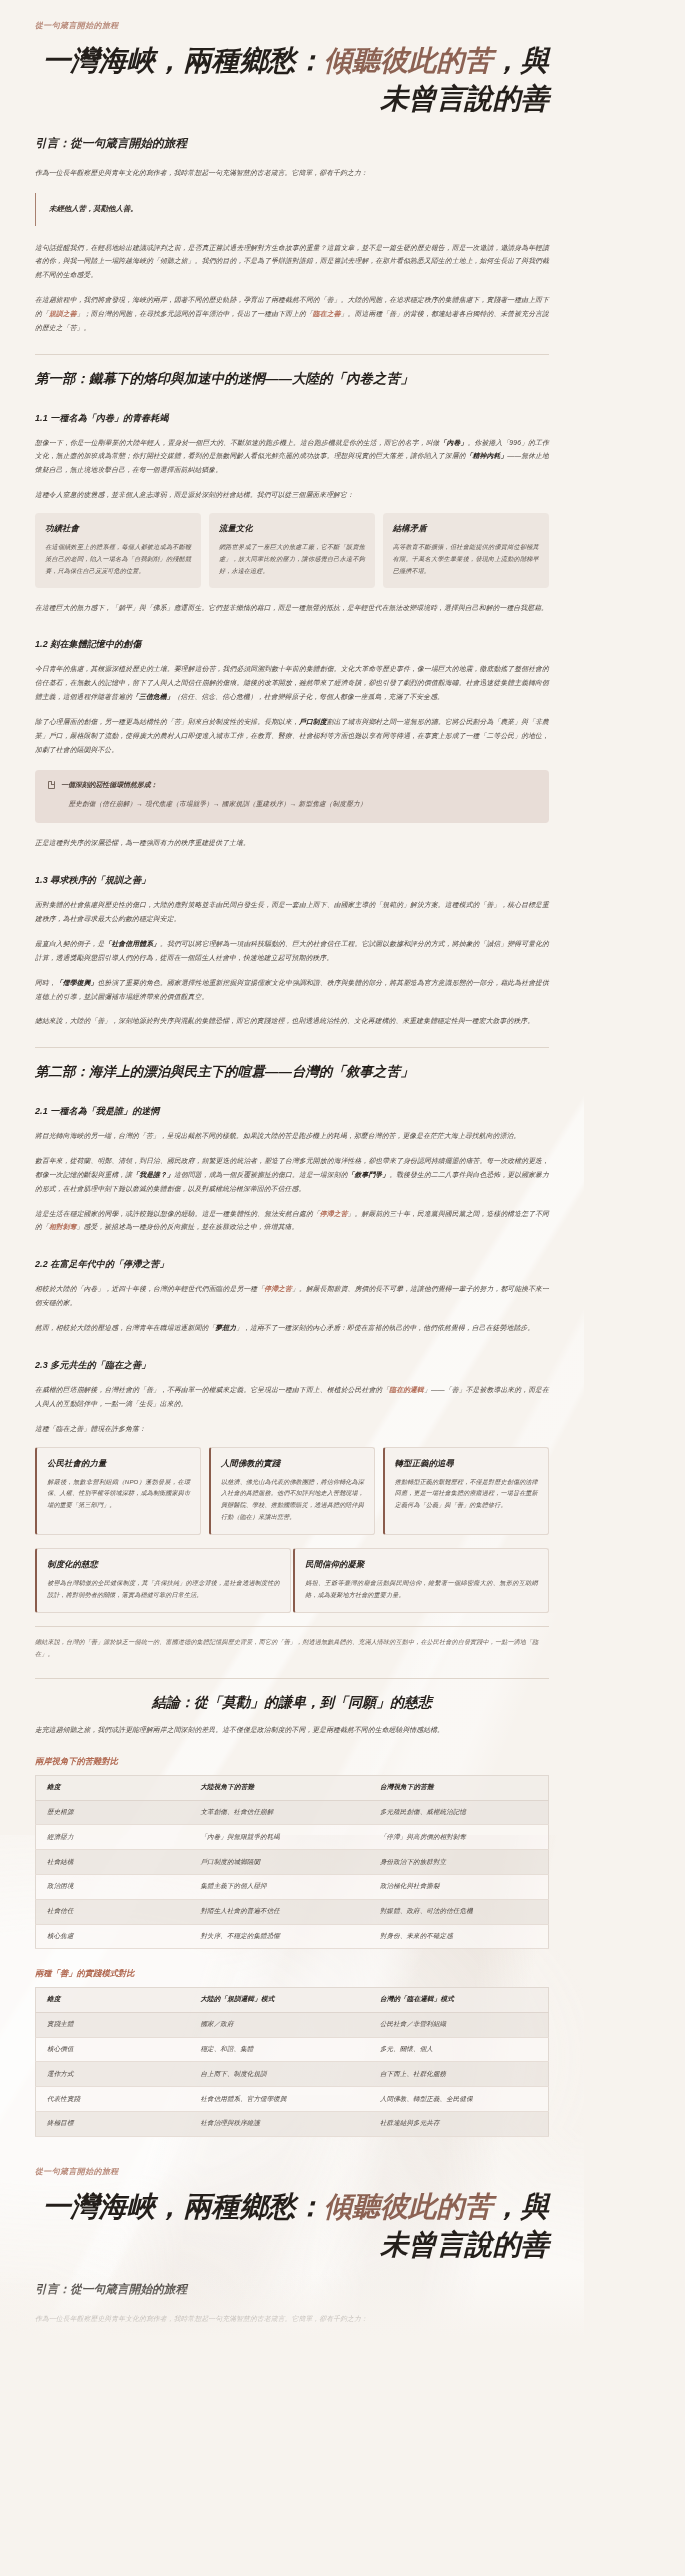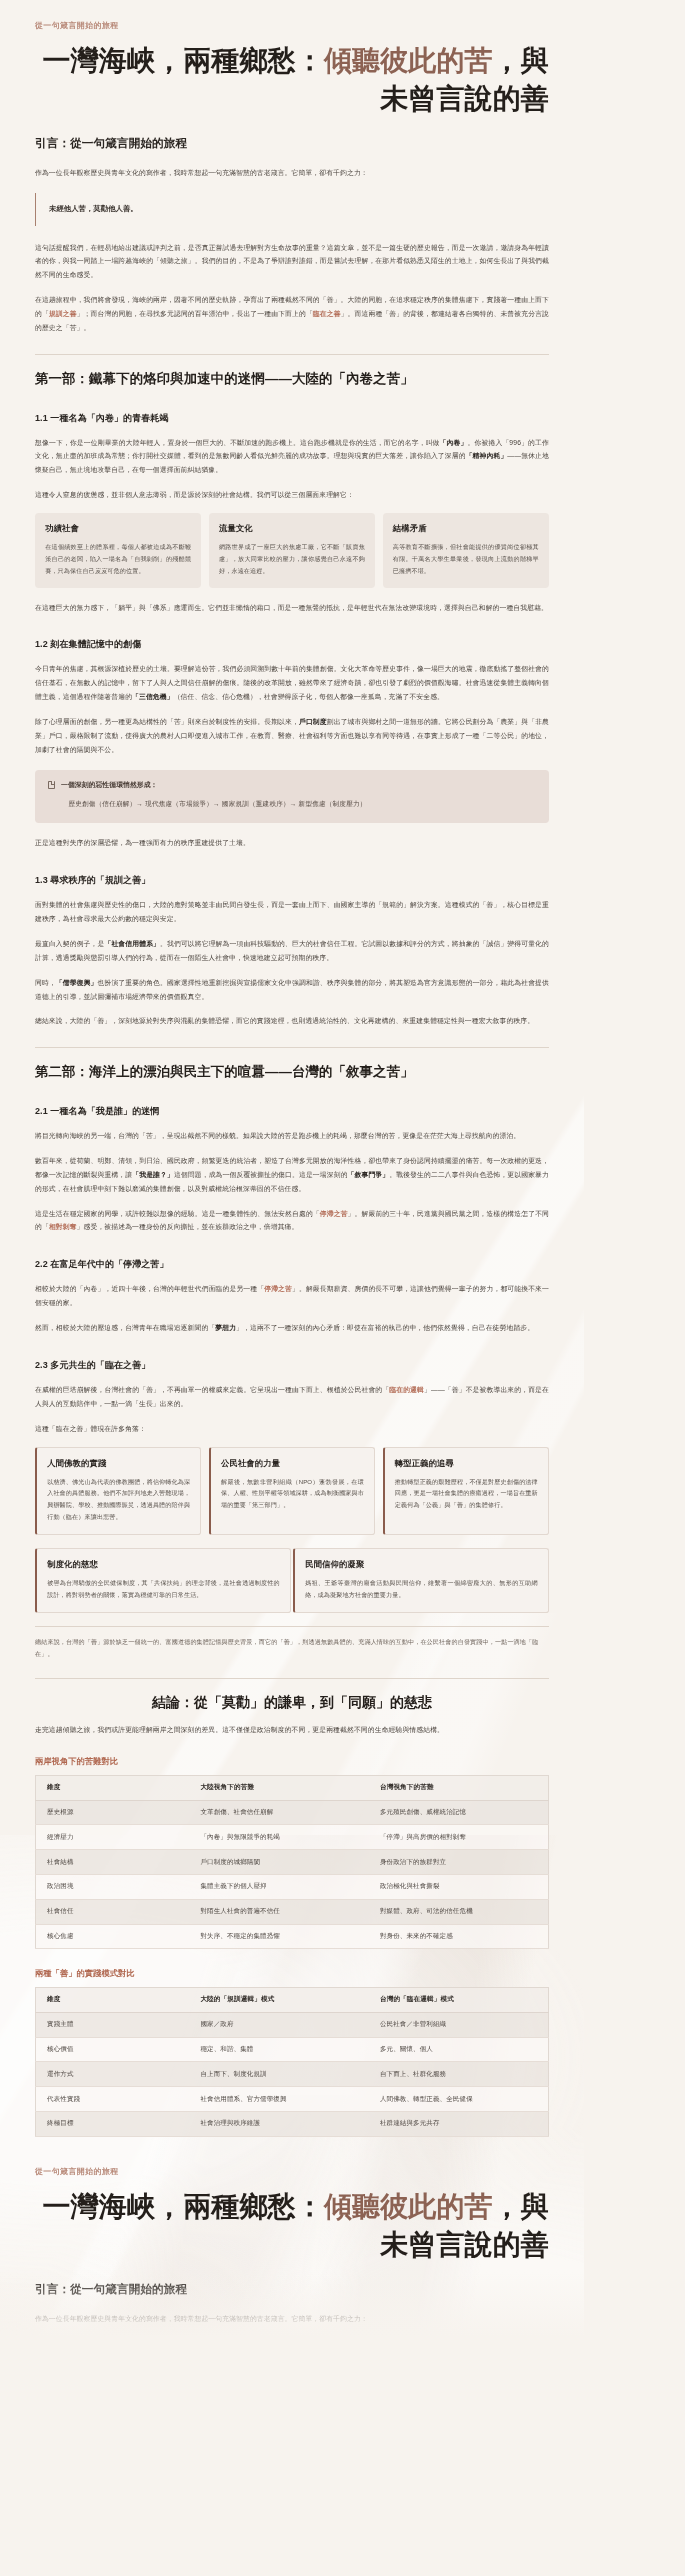--- a/index.html
+++ b/index.html
@@ -14,20 +14,21 @@
   }
   .page{
     position:relative;
     width:584px;
     overflow:hidden;
     padding:0 0 0 0;
     background:
       linear-gradient(122deg, rgba(255,255,255,0) 0 62%, rgba(255,255,255,.55) 62.4% 64.6%, rgba(255,255,255,0) 65% 100%),
       linear-gradient(118deg, rgba(255,255,255,0) 0 70%, rgba(255,255,255,.40) 70.5% 72.2%, rgba(255,255,255,0) 72.6% 100%),
       #f7f3ee;
+    font-style: italic;
   }
   .swoosh{
     position:absolute; left:0; right:0; pointer-events:none; z-index:0;
   }
   .sw1{
     top:1835px; height:742px; width:100%;
     background:
       radial-gradient(150% 60% at 10% 30%, rgba(255,255,255,.75) 0 28%, rgba(255,255,255,0) 62%),
       radial-gradient(120% 48% at 80% 70%, rgba(255,255,255,.55) 0 30%, rgba(255,255,255,0) 65%),
       linear-gradient(107deg, rgba(224,212,202,.0) 0 30%, rgba(214,199,188,.45) 38% 47%, rgba(224,212,202,0) 56% 100%),
@@ -288,26 +289,26 @@
     <p class="body"><span>然而，相較於大陸的壓迫感，台灣青年在職場追逐新聞的「</span><span class="b">夢想力</span><span>」，這兩不了一種深刻的內心矛盾：即使在富裕的執己的中，他們依然覺得，自己在徒勞地踏步。</span></p>
 
     <h3 class="sub">2.3 多元共生的「臨在之善」</h3>
 
     <p class="body"><span>在威權的巨塔崩解後，台灣社會的「善」，不再由單一的權威來定義。它呈現出一種由下而上、根植於公民社會的「</span><span class="hl">臨在的邏輯</span><span>」——「善」不是被教導出來的，而是在人與人的互動陪伴中，一點一滴「生長」出來的。</span></p>
 
     <p class="body">這種「臨在之善」體現在許多角落：</p>
 
     <div class="grid3">
       <div class="card left-accent">
+        <h5>公民社會的力量</h5>
+        <p>解嚴後，無數非營利組織（NPO）蓬勃發展，在環保、人權、性別平權等領域深耕，成為制衡國家與市場的重要「第三部門」。</p>
+      </div>
+      <div class="card left-accent">
         <h5>人間佛教的實踐</h5>
         <p>以慈濟、佛光山為代表的佛教團體，將信仰轉化為深入社會的具體服務。他們不加評判地走入苦難現場，興辦醫院、學校、推動國際賑災，透過具體的陪伴與行動（臨在）來讓出悲苦。</p>
-      </div>
-      <div class="card left-accent">
-        <h5>公民社會的力量</h5>
-        <p>解嚴後，無數非營利組織（NPO）蓬勃發展，在環保、人權、性別平權等領域深耕，成為制衡國家與市場的重要「第三部門」。</p>
       </div>
       <div class="card left-accent">
         <h5>轉型正義的追尋</h5>
         <p>推動轉型正義的艱難歷程，不僅是對歷史創傷的法律回應，更是一場社會集體的療癒過程，一場旨在重新定義何為「公義」與「善」的集體修行。</p>
       </div>
     </div>
 
     <div class="grid2">
       <div class="card left-accent">
         <h5>制度化的慈悲</h5>

